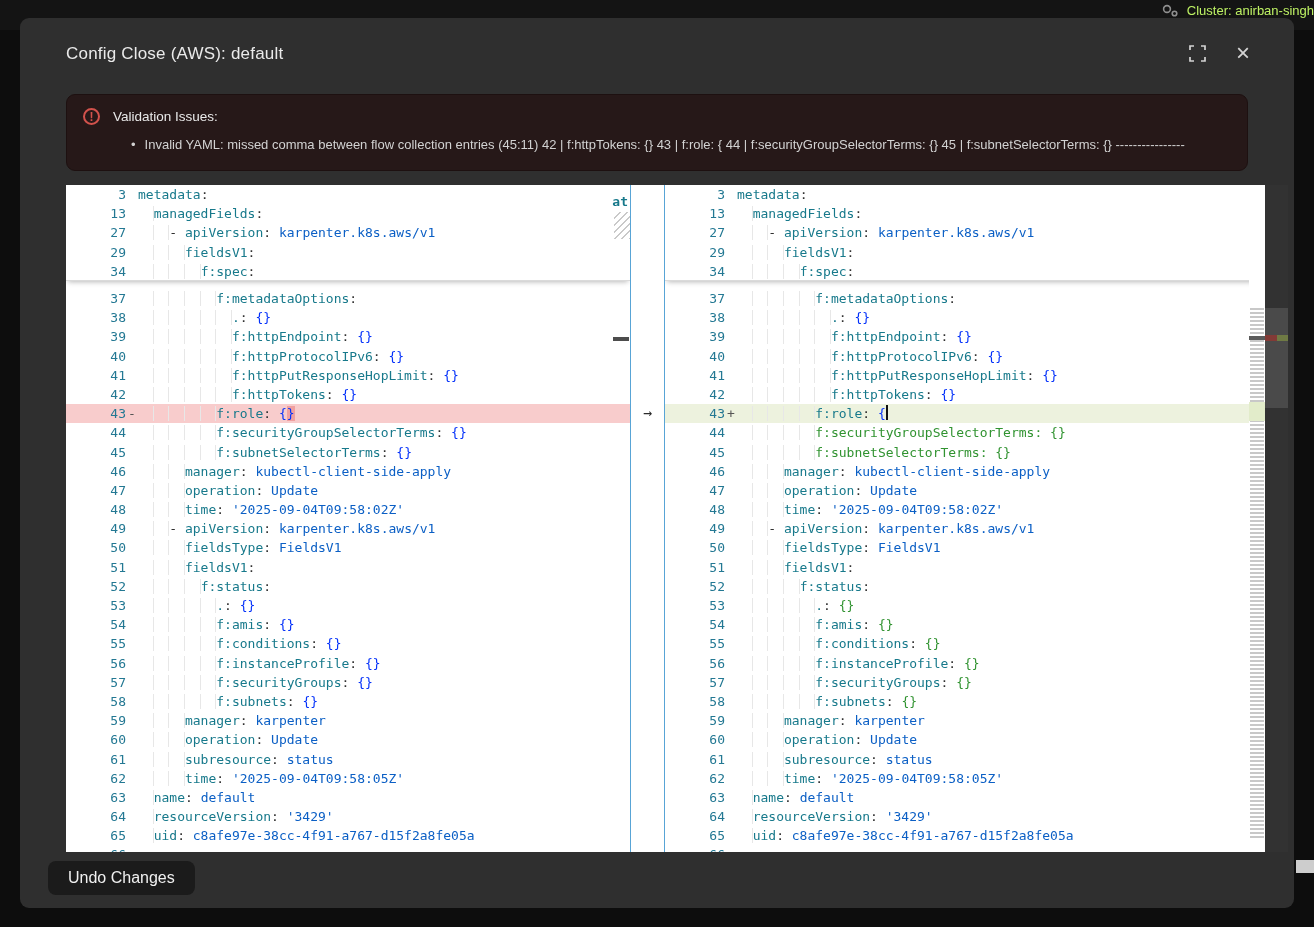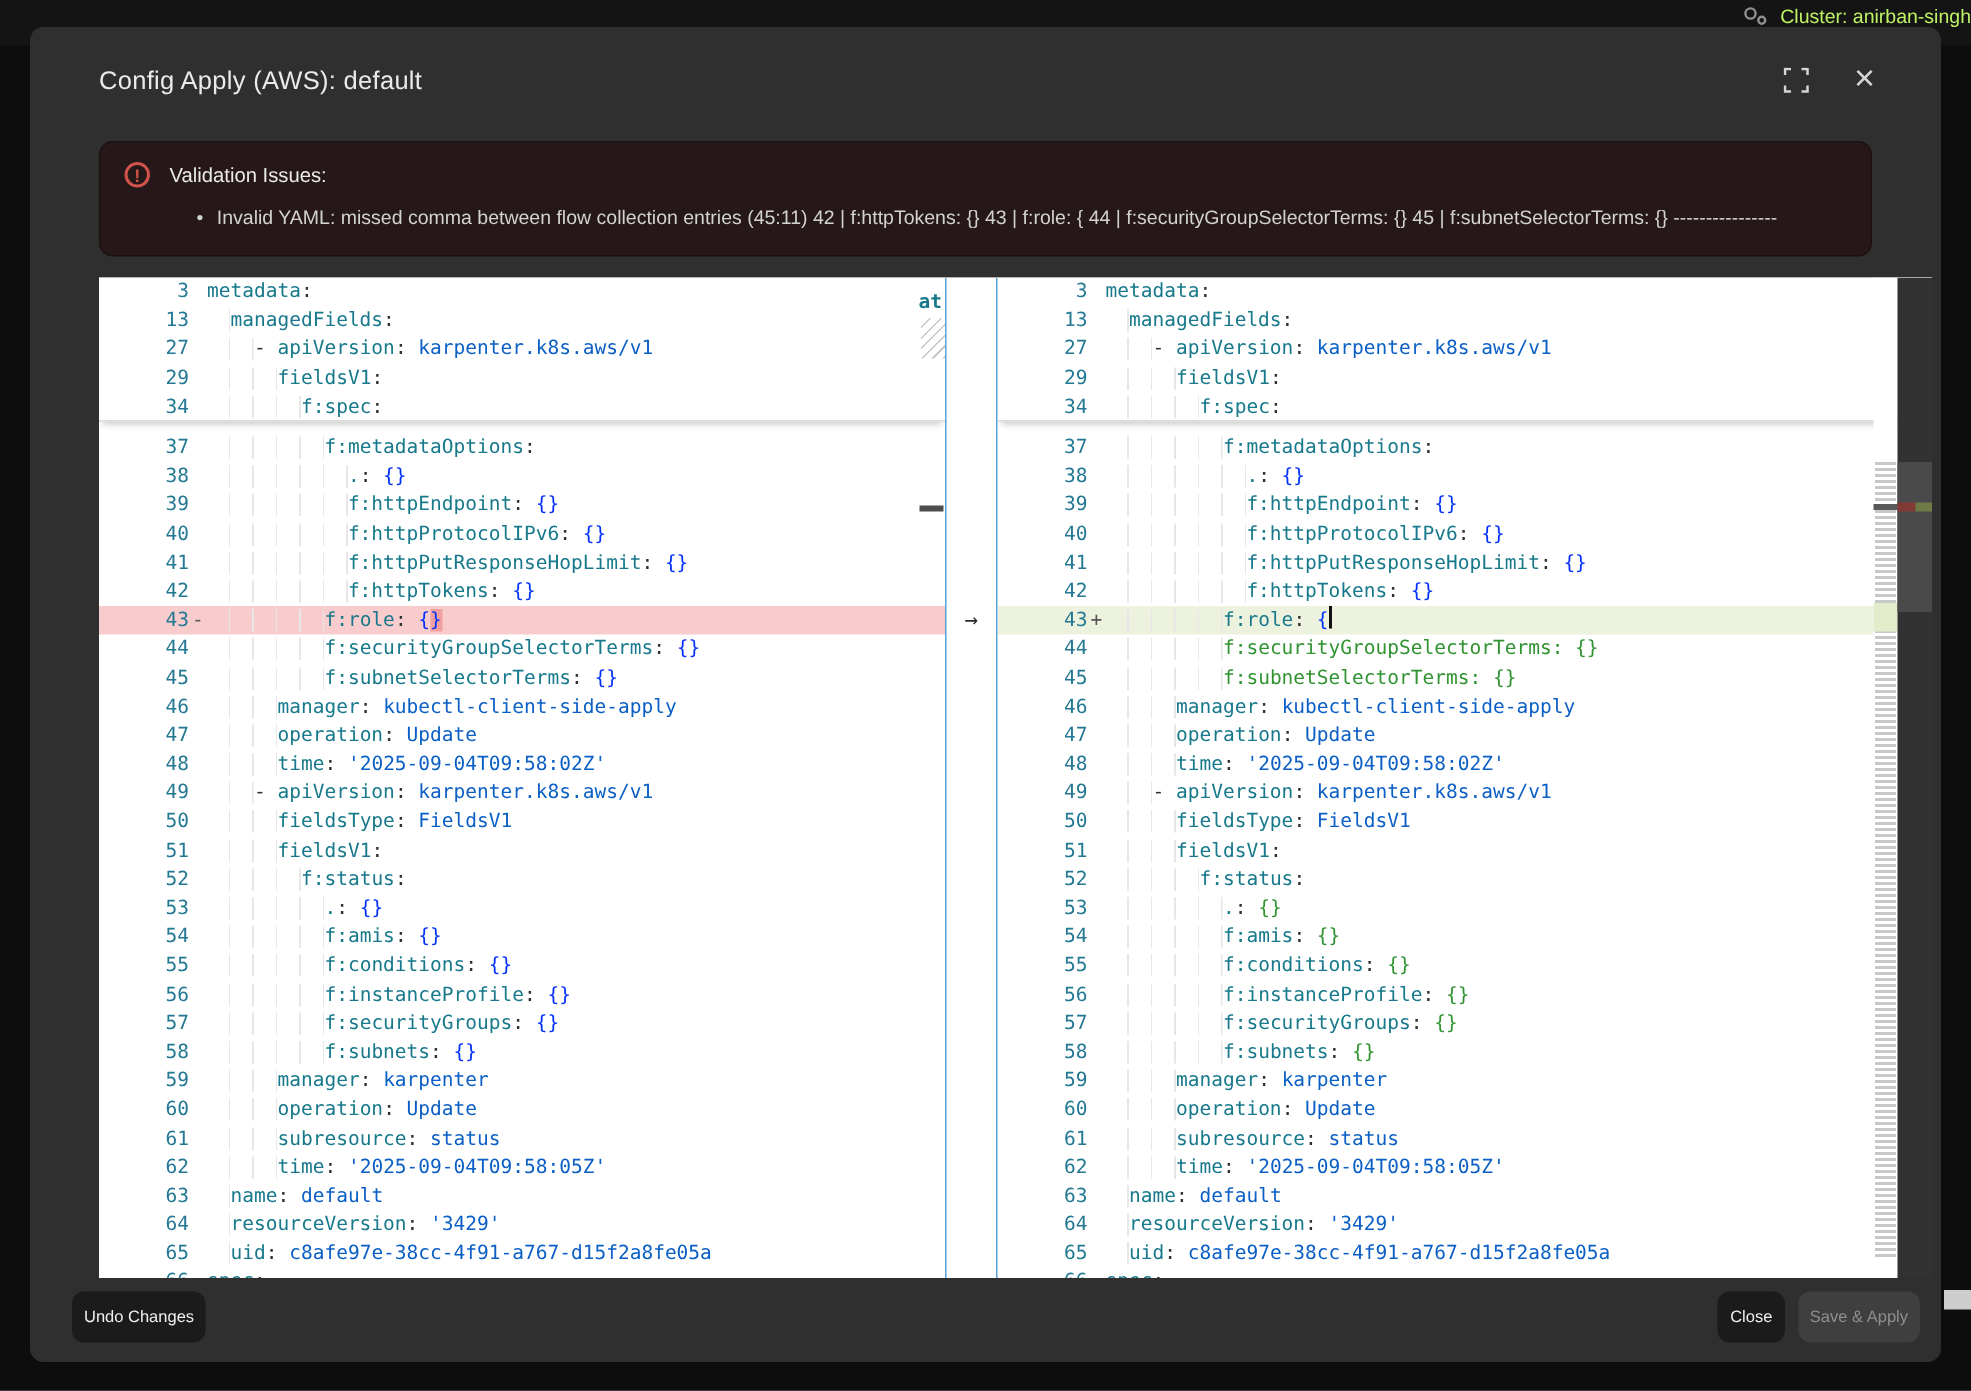--- a/index.html
+++ b/index.html
@@ -88,21 +88,21 @@
                background:repeating-linear-gradient(to bottom, #c8c8c8 0 2px, #ffffff 2px 4px); }
   .mm-ins { position:absolute; left:0; right:0; top:217px; height:19px; background:#e2ecca; }
   .mm-del { position:absolute; left:0; right:0; top:151px; height:4px; background:#5a5a5a; }
   .ruler { position:absolute; right:0; top:0; bottom:0; width:23px; background:#323232; z-index:4; }
   .rl-slider { position:absolute; left:0; right:0; top:123px; height:100px; background:#4a4a4a; }
   .rl-mark { position:absolute; left:0; right:0; top:150px; height:6px; display:flex; }
   .rl-mark .r { flex:1; background:#823a36; } .rl-mark .g { flex:1; background:#6f7a44; }
 
   
   .modal-foot { display:flex; align-items:center; padding:6px 14px 0 28px; height:46px; }
-  .btn { border:none; border-radius:8px; height:34px; padding:0 8px; font-size:11px;
+  .btn { border:none; border-radius:8px; height:34px; padding:0 20px; font-size:16px;
          font-family:"Liberation Sans", sans-serif; cursor:pointer; }
   .btn-dark { background:#1b1b1b; color:#f0f0f0; }
   .btn-disabled { background:#3f3f3f; color:#8f8f8f; cursor:default; }
   .foot-spacer { flex:1; }
   .foot-right { display:flex; gap:9px; }
 </style>
 </head>
 <body>
 
 <div class="page">
@@ -117,21 +117,21 @@
       </span>
       <span>Cluster: anirban-singh</span>
     </div>
   </div>
 
   <div class="sliver"></div>
 
   <div class="modal">
 
     <div class="modal-head">
-      <div class="modal-title">Config Apply (AWS): default</div>
+      <div class="modal-title">Config Close (AWS): default</div>
       <div class="head-icons">
         <div class="iconbtn">
           <svg width="17" height="17" viewBox="0 0 17 17" fill="none" stroke="#d4d4d4" stroke-width="1.7">
             <path d="M1 5 V1 H5"></path>
               <path d="M12 1 H16 V5"></path>
               <path d="M16 12 V16 H12"></path>
               <path d="M5 16 H1 V12"></path>
           </svg>
         </div>
         <div class="iconbtn">
@@ -255,19 +255,15 @@
             <span class="r"></span>
             <span class="g"></span>
           </div>
         </div>
       </div>
     </div>
 
     <div class="modal-foot">
       <button class="btn btn-dark">Undo Changes</button>
       <div class="foot-spacer"></div>
-      <div class="foot-right">
-        <button class="btn btn-dark">Close</button>
-        <button class="btn btn-disabled">Save &amp; Apply</button>
-      </div>
     </div>
   </div>
 </div>
 
 </body></html>

